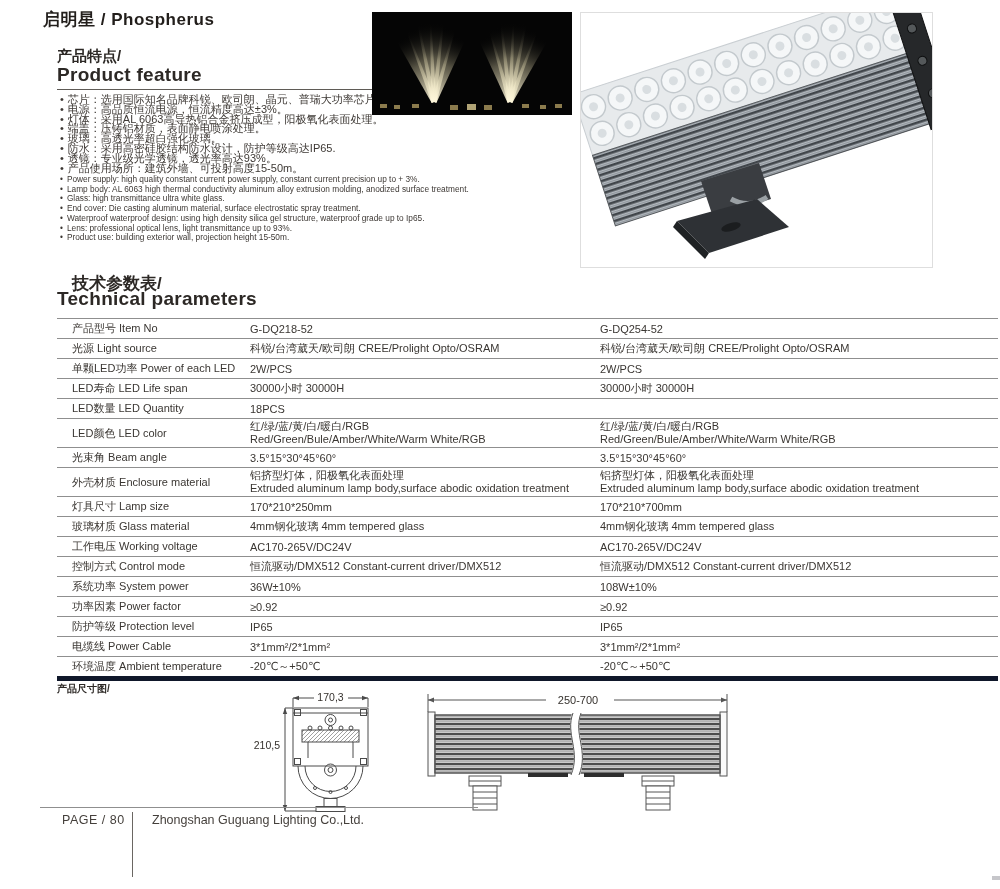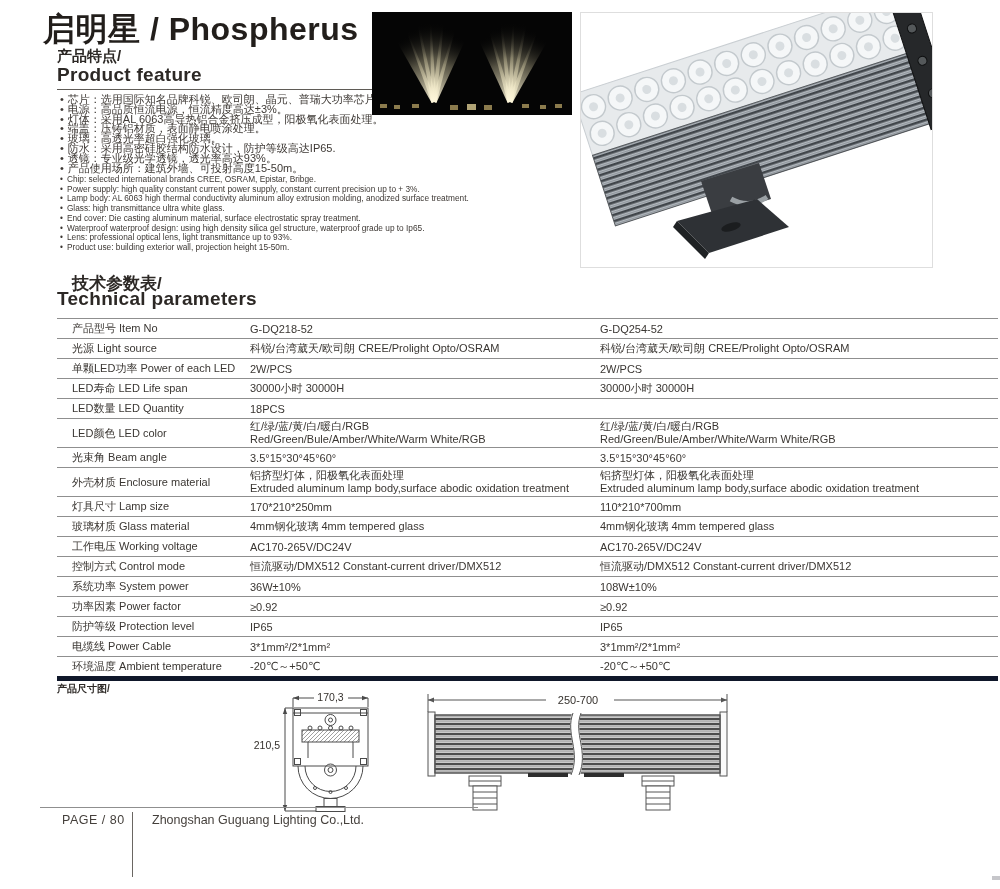--- a/index.html
+++ b/index.html
@@ -1,21 +1,21 @@
 <!DOCTYPE html>
 <html><head>
 <meta charset="utf-8">
 <style>
   html,body{margin:0;padding:0;background:#ffffff;}
   body{width:1000px;height:889px;font-family:"Liberation Sans","DejaVu Sans",sans-serif;color:#35312d;}
   .page{position:relative;width:1000px;height:889px;overflow:hidden;background:#fff;}
 
   .abs{position:absolute;}
 
-  .doc-title{left:43px;top:8px;font-size:32px;font-weight:bold;color:#221e1b;letter-spacing:.5px;}
+  .doc-title{left:43px;top:8px;font-size:17px;font-weight:bold;color:#221e1b;letter-spacing:.5px;}
 
   .h-zh{font-weight:bold;color:#2c2825;}
   .h-en{font-weight:bold;color:#2c2825;letter-spacing:.3px;}
   .feat-zh{left:57px;top:47px;font-size:15px;}
   .feat-en{left:57px;top:64px;font-size:19px;}
   .rule{height:1px;background:#5f5b56;}
 
   .bullets{line-height:9.8px;color:#3d3834;}
   .bullets-zh{left:60px;top:95px;font-size:11px;}
   .bullets-en{left:60px;top:175px;font-size:8.3px;line-height:9.7px;}
@@ -63,21 +63,20 @@
       <div class="bullet">芯片：选用国际知名品牌科锐、欧司朗、晶元、普瑞大功率芯片。</div>
       <div class="bullet">电源：高品质恒流电源，恒流精度高达±3%。</div>
       <div class="bullet">灯体：采用AL 6063高导热铝合金挤压成型，阳极氧化表面处理。</div>
       <div class="bullet">端盖：压铸铝材质，表面静电喷涂处理。</div>
       <div class="bullet">玻璃：高透光率超白强化玻璃。</div>
       <div class="bullet">防水：采用高密硅胶结构防水设计，防护等级高达IP65.</div>
       <div class="bullet">透镜：专业级光学透镜，透光率高达93%。</div>
       <div class="bullet">产品使用场所：建筑外墙、可投射高度15-50m。</div>
     </div>
   <div class="abs bullets bullets-en">
-      <div class="bullet">Chip: selected international brands CREE, OSRAM, Epistar, Bribge.</div>
       <div class="bullet">Power supply: high quality constant current power supply, constant current precision up to + 3%.</div>
       <div class="bullet">Lamp body: AL 6063 high thermal conductivity aluminum alloy extrusion molding, anodized surface treatment.</div>
       <div class="bullet">Glass: high transmittance ultra white glass.</div>
       <div class="bullet">End cover: Die casting aluminum material, surface electrostatic spray treatment.</div>
       <div class="bullet">Waterproof waterproof design: using high density silica gel structure, waterproof grade up to Ip65.</div>
       <div class="bullet">Lens: professional optical lens, light transmittance up to 93%.</div>
       <div class="bullet">Product use: building exterior wall, projection height 15-50m.</div>
     </div>
 
   <div class="abs night-photo">
@@ -285,21 +284,21 @@
           <div class="cellline">Extruded aluminum lamp body,surface abodic oxidation treatment</div>
         </div>
         <div class="tc2">
           <div class="cellline">铝挤型灯体，阳极氧化表面处理</div>
           <div class="cellline">Extruded aluminum lamp body,surface abodic oxidation treatment</div>
         </div>
       </div>
       <div class="trow">
         <div class="tlabel">灯具尺寸 Lamp size</div>
         <div class="tc1">170*210*250mm</div>
-        <div class="tc2">110*210*700mm</div>
+        <div class="tc2">170*210*700mm</div>
       </div>
       <div class="trow">
         <div class="tlabel">玻璃材质 Glass material</div>
         <div class="tc1">4mm钢化玻璃 4mm tempered glass</div>
         <div class="tc2">4mm钢化玻璃 4mm tempered glass</div>
       </div>
       <div class="trow">
         <div class="tlabel">工作电压 Working voltage</div>
         <div class="tc1">AC170-265V/DC24V</div>
         <div class="tc2">AC170-265V/DC24V</div>

